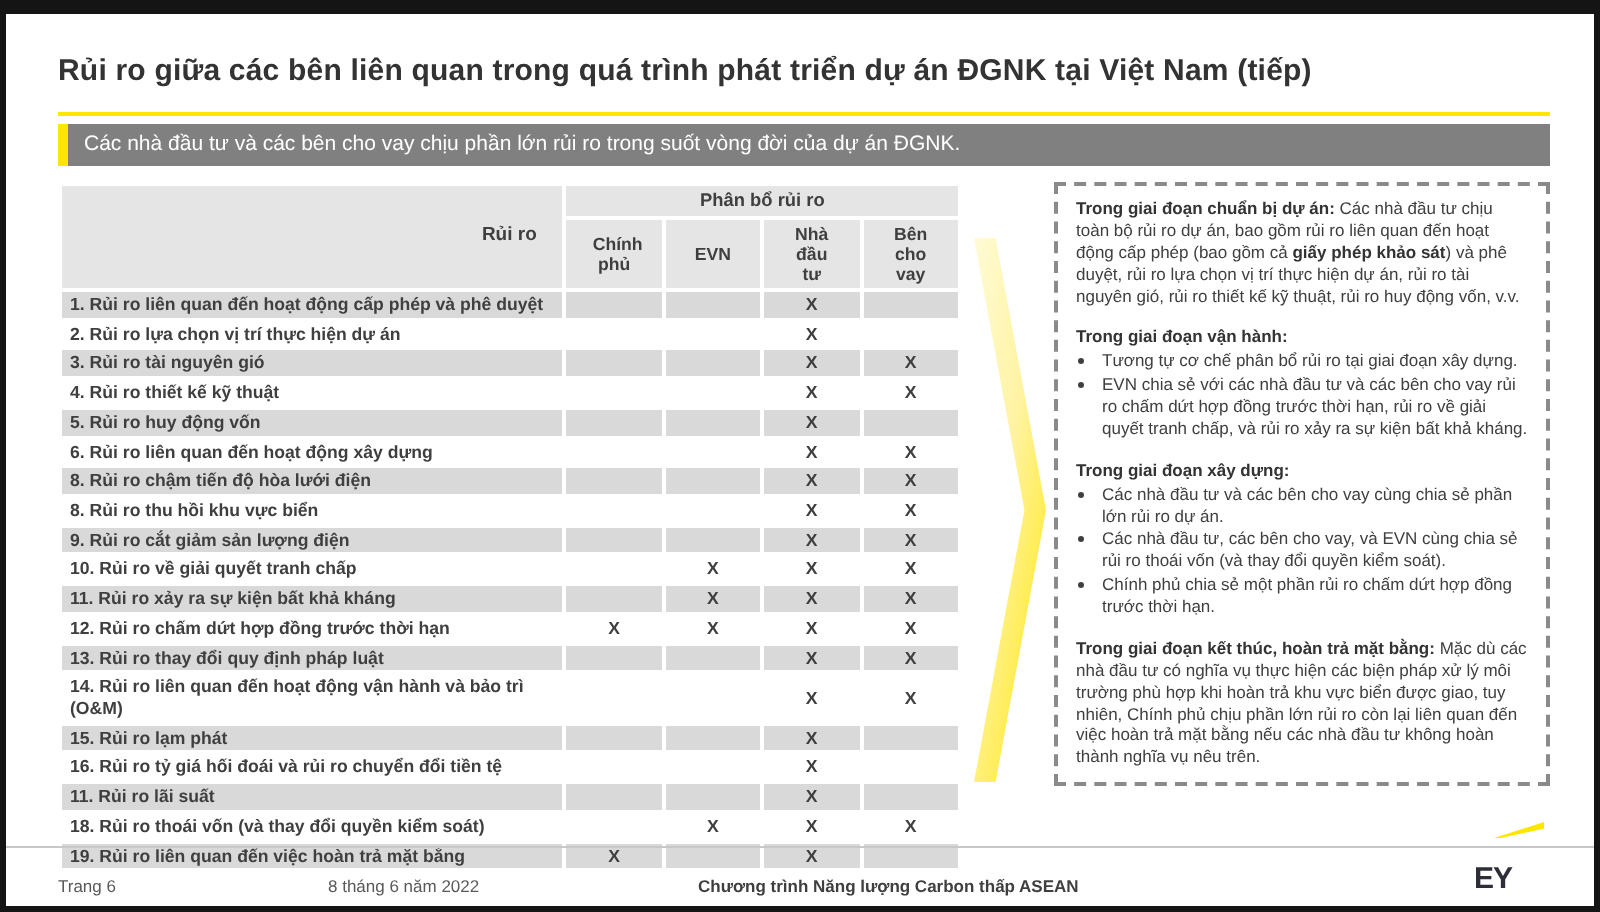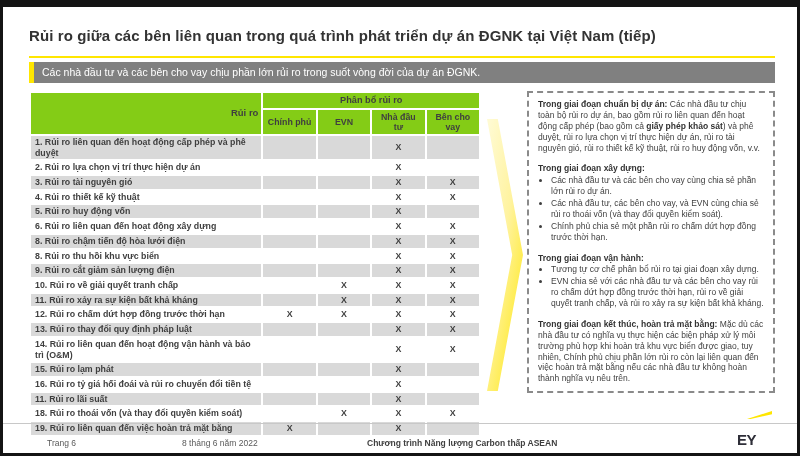--- a/index.html
+++ b/index.html
@@ -17,21 +17,21 @@
   .highlight-bar {
     margin-top:4px; background:#808080; border-left:5px solid #FFE600;
     color:#ffffff; font-weight:normal; font-size:10.5px; padding:4px 8px 5px 8px;
   }
 
   .main { display:flex; align-items:flex-start; margin-top:8px; }
 
   
   .table-wrap { width:452px; flex:none; }
   table.risk { width:100%; border-collapse:separate; border-spacing:2px 2px; font-size:8.8px; color:#3f3f3f; table-layout:fixed; }
-  table.risk th { background:#84cc16; font-weight:bold; padding:2px 3px; line-height:1.15; }
+  table.risk th { background:#e5e5e5; font-weight:bold; padding:2px 13px; line-height:1.15; }
   th.risk-h { width:51%; text-align:right; vertical-align:middle; font-size:9.5px; }
   th.alloc-h { text-align:center; font-size:9.2px; }
   th.sub { text-align:center; font-size:8.8px; }
   .col-cp{width:15%} .col-evn{width:9%} .col-ndt{width:14.5%} .col-bcv{width:10.5%}
   table.risk tbody td { padding:1px 4px; font-weight:bold; line-height:1.22; background:#ffffff; }
   table.risk tbody tr.odd td { background:#D9D9D9; }
   td.mark { text-align:center; }
 
   
   .flow-arrow {
@@ -47,21 +47,21 @@
   }
   .note-section + .note-section { margin-top:10px; }
   .note-section p { margin:0; }
   .note-section b { color:#333333; }
   .notes ul { margin:1px 0 0 0; padding-left:13px; }
   .notes li { margin:0 0 1px 0; }
 
   
   .footer-rule { position:absolute; left:0; right:0; bottom:29px; height:1px; background:#c8c8c8; }
   .footer {
-    position:absolute; left:44px; right:18px; bottom:5px;
+    position:absolute; left:26px; right:18px; bottom:5px;
     display:flex; align-items:flex-end; font-size:8.5px; color:#595959;
   }
   .footer .page { width:135px; }
   .footer .date { width:185px; }
   .footer .program { font-weight:bold; color:#3f3f3f; }
   .footer .spacer { flex:1; }
   .ey-logo { width:42px; text-align:left; padding-bottom:1px; }
   .ey-beam { width:25px; height:8px; margin-left:10px; background:#FFE600;
              clip-path:polygon(0 100%, 100% 0, 100% 42%, 14% 100%); }
   .ey-text { font-weight:bold; font-size:15px; line-height:1; color:#2e2e38; margin-top:13px; letter-spacing:-.5px; }
@@ -233,33 +233,33 @@
       <div class="flow-arrow"></div>
 
       <div class="notes">
         <div class="note-section">
           <p>
             <b>Trong giai đoạn chuẩn bị dự án:</b><span> Các nhà đầu tư chịu toàn bộ rủi ro dự án, bao gồm rủi ro liên quan đến hoạt động cấp phép (bao gồm cả </span><b>giấy phép khảo sát</b><span>) và phê duyệt, rủi ro lựa chọn vị trí thực hiện dự án, rủi ro tài nguyên gió, rủi ro thiết kế kỹ thuật, rủi ro huy động vốn, v.v.</span>
           </p>
         </div>
 
         <div class="note-section">
+          <p><b>Trong giai đoạn vận hành:</b></p>
+          <ul>
+            <li>Tương tự cơ chế phân bổ rủi ro tại giai đoạn xây dựng.</li>
+            <li>EVN chia sẻ với các nhà đầu tư và các bên cho vay rủi ro chấm dứt hợp đồng trước thời hạn, rủi ro về giải quyết tranh chấp, và rủi ro xảy ra sự kiện bất khả kháng.</li>
+          </ul>
+        </div>
+
+        <div class="note-section">
           <p><b>Trong giai đoạn xây dựng:</b></p>
           <ul>
             <li>Các nhà đầu tư và các bên cho vay cùng chia sẻ phần lớn rủi ro dự án.</li>
             <li>Các nhà đầu tư, các bên cho vay, và EVN cùng chia sẻ rủi ro thoái vốn (và thay đổi quyền kiểm soát).</li>
             <li>Chính phủ chia sẻ một phần rủi ro chấm dứt hợp đồng trước thời hạn.</li>
-          </ul>
-        </div>
-
-        <div class="note-section">
-          <p><b>Trong giai đoạn vận hành:</b></p>
-          <ul>
-            <li>Tương tự cơ chế phân bổ rủi ro tại giai đoạn xây dựng.</li>
-            <li>EVN chia sẻ với các nhà đầu tư và các bên cho vay rủi ro chấm dứt hợp đồng trước thời hạn, rủi ro về giải quyết tranh chấp, và rủi ro xảy ra sự kiện bất khả kháng.</li>
           </ul>
         </div>
 
         <div class="note-section">
           <p>
             <b>Trong giai đoạn kết thúc, hoàn trả mặt bằng:</b><span> Mặc dù các nhà đầu tư có nghĩa vụ thực hiện các biện pháp xử lý môi trường phù hợp khi hoàn trả khu vực biển được giao, tuy nhiên, Chính phủ chịu phần lớn rủi ro còn lại liên quan đến việc hoàn trả mặt bằng nếu các nhà đầu tư không hoàn thành nghĩa vụ nêu trên.</span>
           </p>
         </div>
       </div>
     </div>

